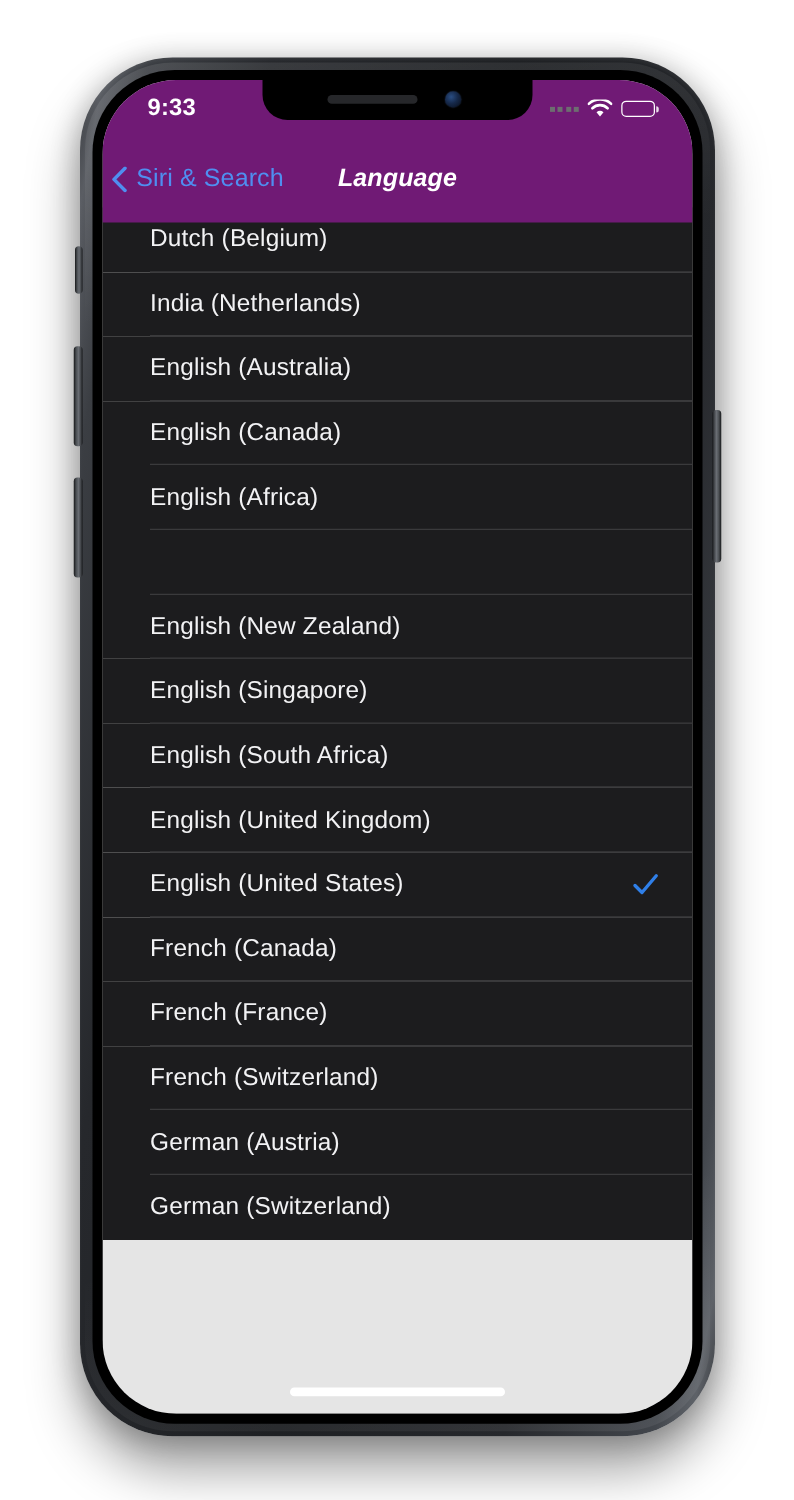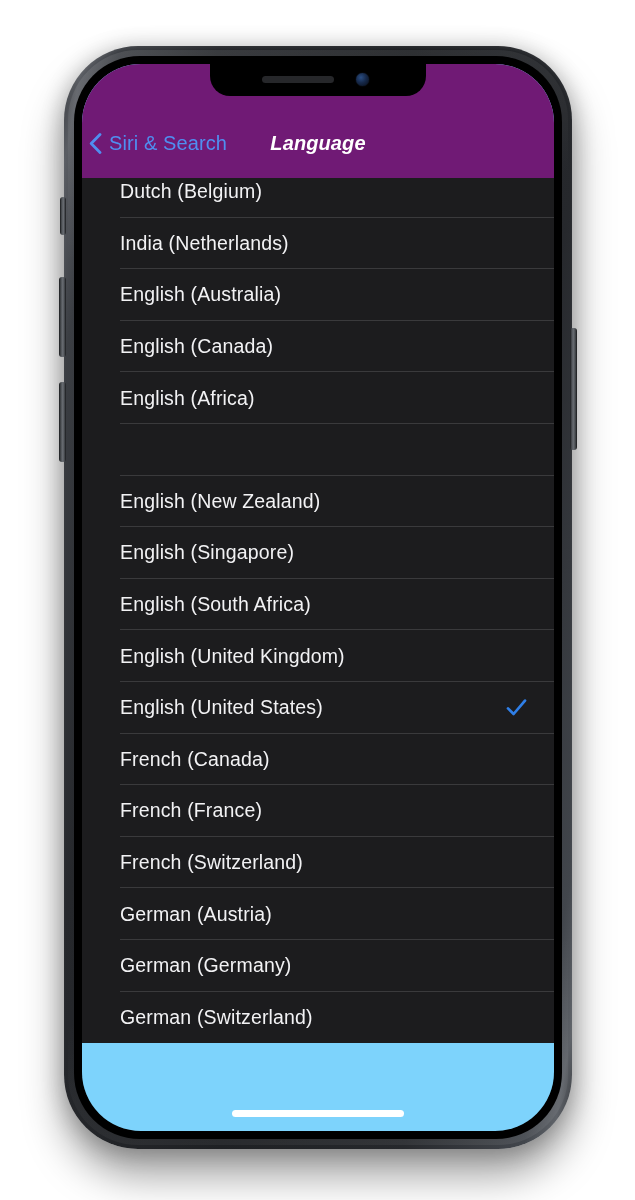--- a/index.html
+++ b/index.html
@@ -243,21 +243,21 @@
     pointer-events: none;
     font-style: italic;
   }
 
   
   .list-viewport {
     position: absolute;
     top: 0; left: 0;
     width: 100%;
     height: 100%;
-    background: #7dd3fc;
+    background: #e5e5e5;
     z-index: 10;
   }
   .list {
     position: absolute;
     top: 102px;
     left: 0; right: 0;
   }
   .row {
     position: relative;
     height: 51.6px;
@@ -376,44 +376,59 @@
           <div class="row">
             <span class="row-label">French (France)</span>
             <div class="row-sep"></div>
           </div>
           <div class="row">
             <span class="row-label">French (Switzerland)</span>
             <div class="row-sep"></div>
           </div>
           <div class="row">
             <span class="row-label">German (Austria)</span>
-            <div class="row-sep"></div>
-          </div>
-          <div class="row">
-            <span class="row-label">German (Germany)</span>
             <div class="row-sep"></div>
           </div>
           <div class="row">
             <span class="row-label">German (Switzerland)</span>
           </div>
         </div>
     </div>
 
     <div class="navbar">
       <div class="nav-row">
         <div class="nav-back">
           <svg class="chev" viewBox="0 0 13 21">
             <path d="M11 1.6 L2.2 10.5 L11 19.4" fill="none" stroke="#4f8ef0" stroke-width="2.8" stroke-linecap="round" stroke-linejoin="round"></path>
           </svg>
           <span class="nav-back-label">Siri &amp; Search</span>
         </div>
         <div class="nav-title">Language</div>
       </div>
     </div>
 
+    <div class="statusbar">
+      <div class="status-time">9:33</div>
+      <div class="status-right">
+        <span class="sig-dots">
+          <i></i>
+            <i></i>
+            <i></i>
+            <i></i>
+        </span>
+        <svg class="wifi" viewBox="0 0 20 15">
+          <path d="M10 13.6 L7.2 10.2 A4.4 4.4 0 0 1 12.8 10.2 Z" fill="#ffffff"></path>
+          <path d="M3.9 7.1 A8.8 8.8 0 0 1 16.1 7.1" fill="none" stroke="#ffffff" stroke-width="2.1" stroke-linecap="round"></path>
+          <path d="M1 3.6 A13 13 0 0 1 19 3.6" fill="none" stroke="#ffffff" stroke-width="2.1" stroke-linecap="round"></path>
+        </svg>
+        <span class="battery">
+          <span class="battery-fill" style="width: 62%; background: rgb(243, 212, 54);"></span>
+        </span>
+      </div>
+    </div>
 
     <div class="notch">
       <div class="notch-speaker"></div>
       <div class="notch-camera"></div>
     </div>
 
     <div class="home-indicator"></div>
   </div>
 </div>
 

